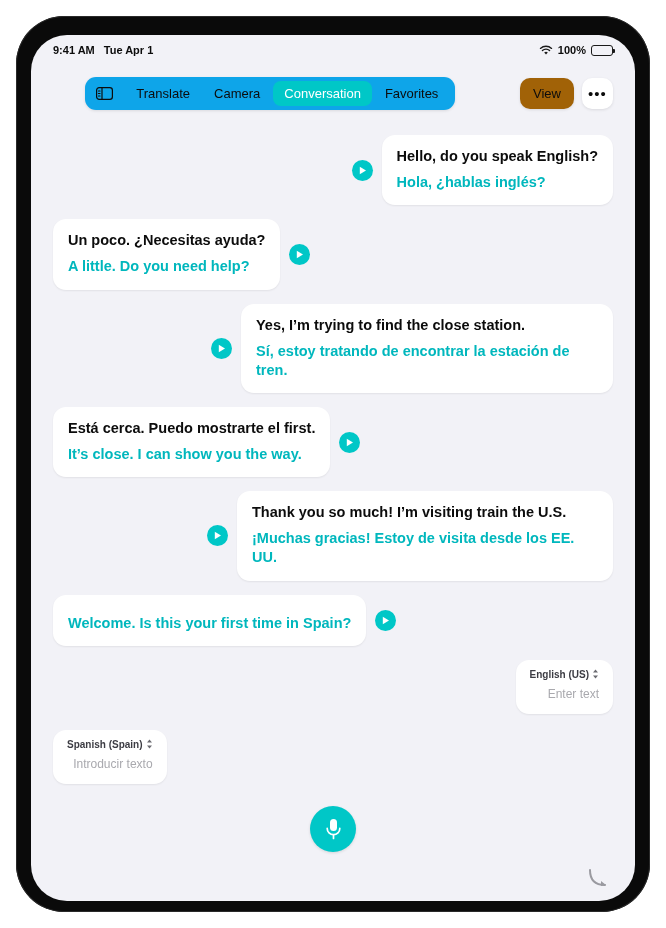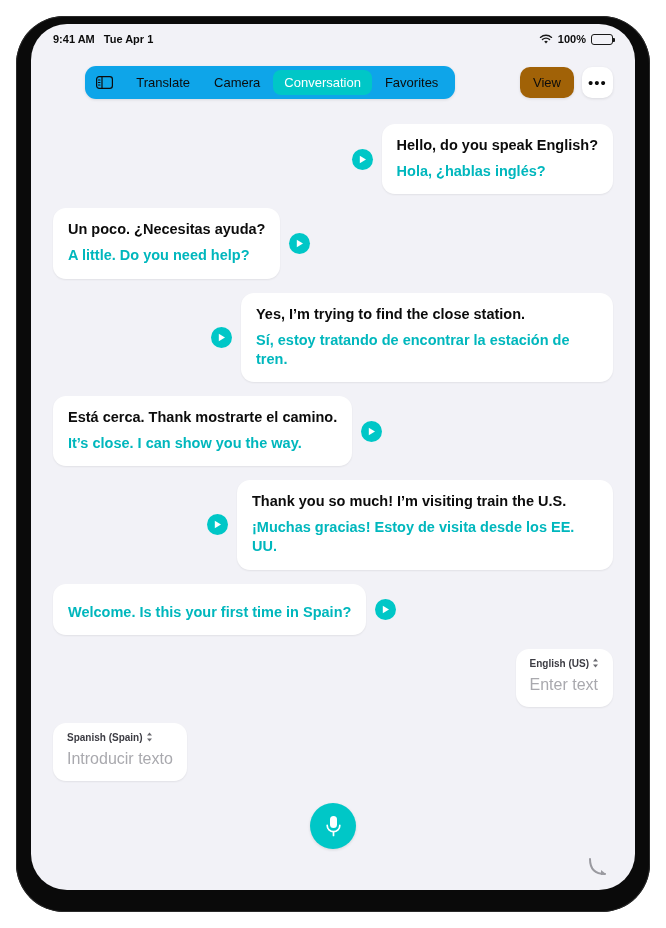--- a/index.html
+++ b/index.html
@@ -14,21 +14,21 @@
   .device {
     position: absolute;
     left: 16px; top: 16px;
     width: 634px; height: 896px;
     background: #0a0a0a;
     border-radius: 48px;
     box-shadow: 0 0 0 1px #2a2a2a inset;
   }
   .device-inner {
     position: absolute;
-    left: 15px; top: 8px;
+    left: 15px; top: 19px;
     width: 604px; height: 866px;
     background: #f2f2f7;
     border-radius: 36px;
     overflow: hidden;
   }
 
   
   .statusbar {
     position: absolute; top: 0; left: 0; right: 0;
     height: 30px;
@@ -153,22 +153,23 @@
     border-radius: 13px;
     padding: 9px 14px 13px 14px;
     box-shadow: 0 1px 2px rgba(0,0,0,0.07);
   }
   .lang-label {
     font-size: 10px; font-weight: bold; color: #3c3c43;
     display: flex; align-items: center; gap: 3px;
   }
   .lang-label .chev { font-size: 8px; color: #6a6a70; line-height: 1; }
   .input-placeholder {
-    font-size: 16px; color: #a9a9ae;
+    font-size: 12px; color: #a9a9ae;
     margin-top: 6px;
+    text-align: right;
   }
 
   .mic-wrap {
     display: flex; justify-content: center;
     margin-top: 22px;
   }
   .mic {
     width: 46px; height: 46px;
     border-radius: 50%;
     background: #00c7c7;
@@ -262,21 +263,21 @@
             </svg>
         </div>
         <div class="bubble" style="max-width:372px">
           <div class="src">Yes, I’m trying to find the close station.</div>
           <div class="tr">Sí, estoy tratando de encontrar la estación de tren.</div>
         </div>
       </div>
 
       <div class="row left">
         <div class="bubble" style="max-width:300px">
-          <div class="src">Está cerca. Thank mostrarte el camino.</div>
+          <div class="src">Está cerca. Puedo mostrarte el first.</div>
           <div class="tr">It’s close. I can show you the way.</div>
         </div>
         <div class="play after">
           <svg width="8" height="9" viewBox="0 0 8 9">
               <path d="M0.8 0.8 L7 4.5 L0.8 8.2 Z" fill="#ffffff"></path>
             </svg>
         </div>
       </div>
 
       <div class="row right">

